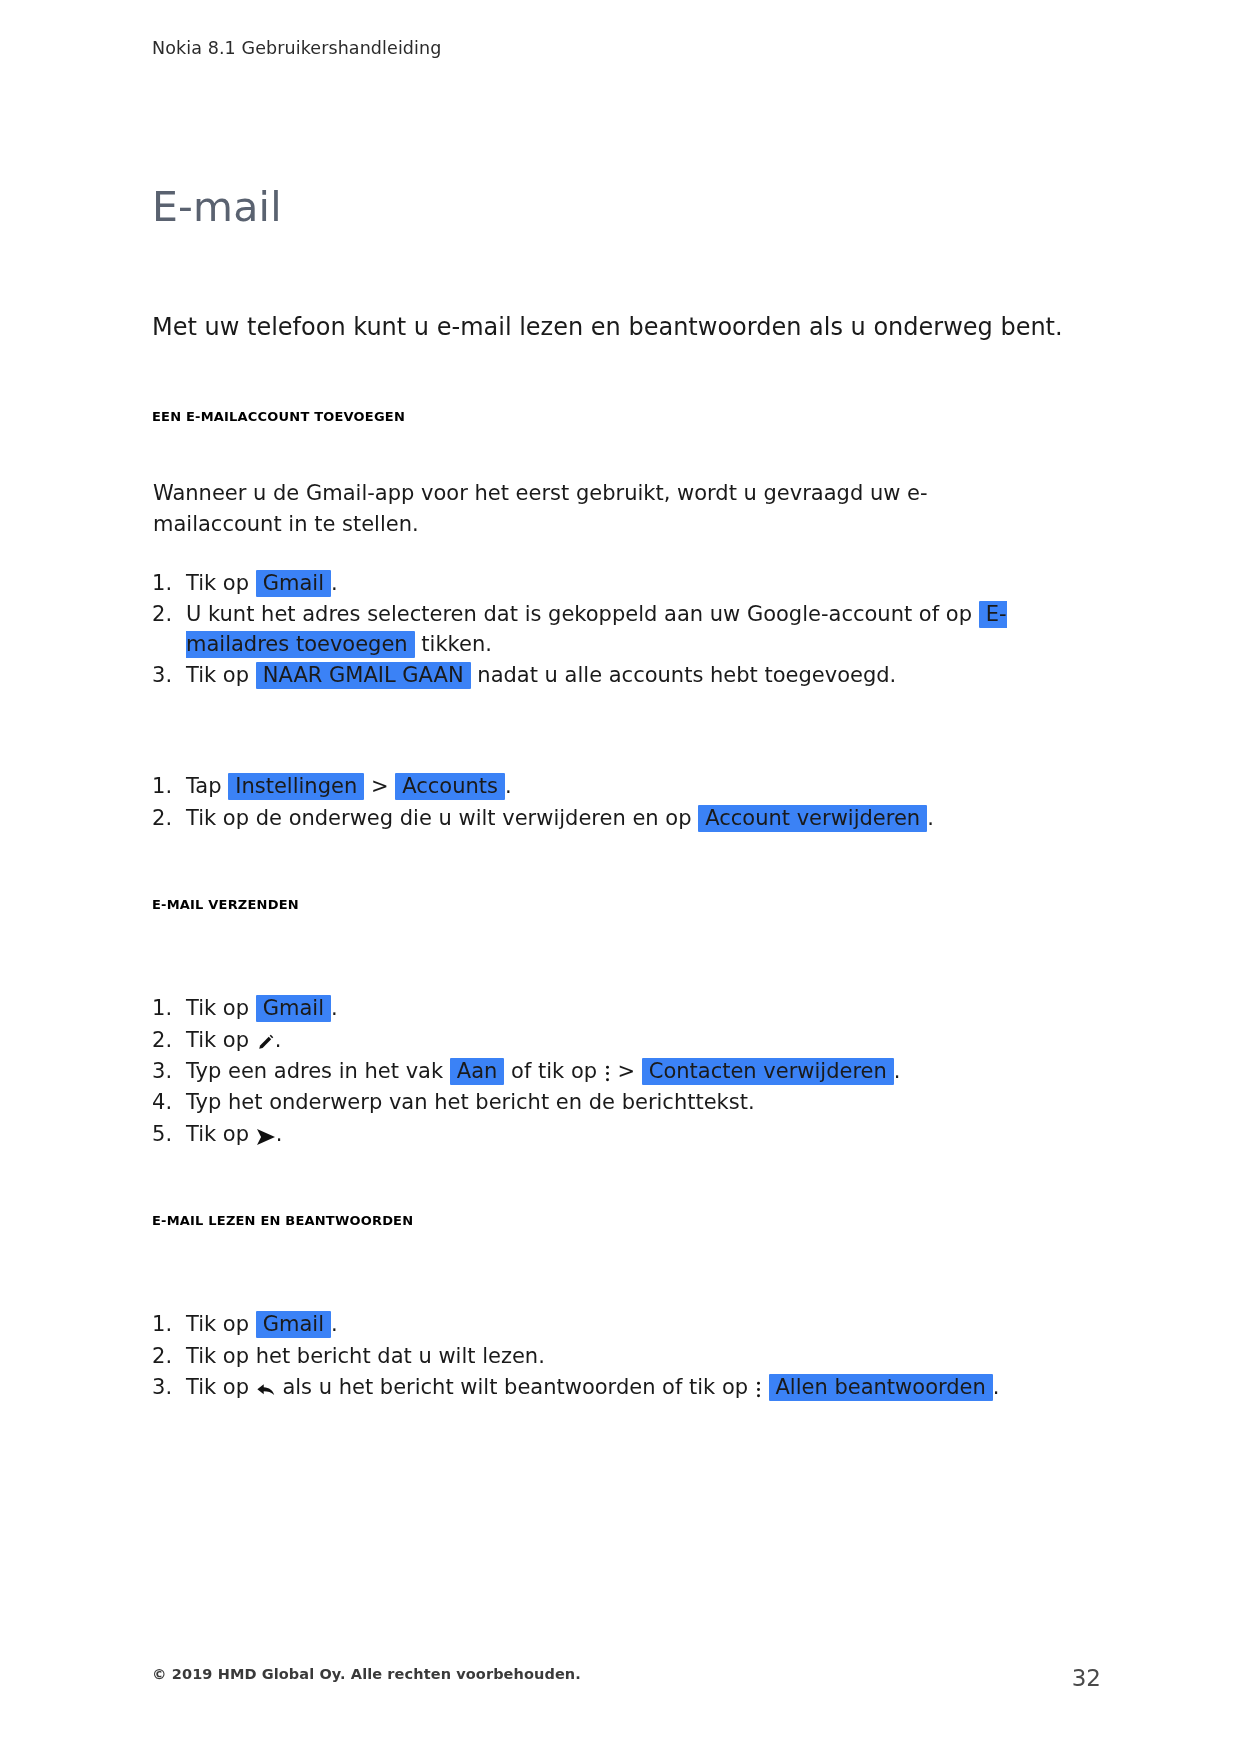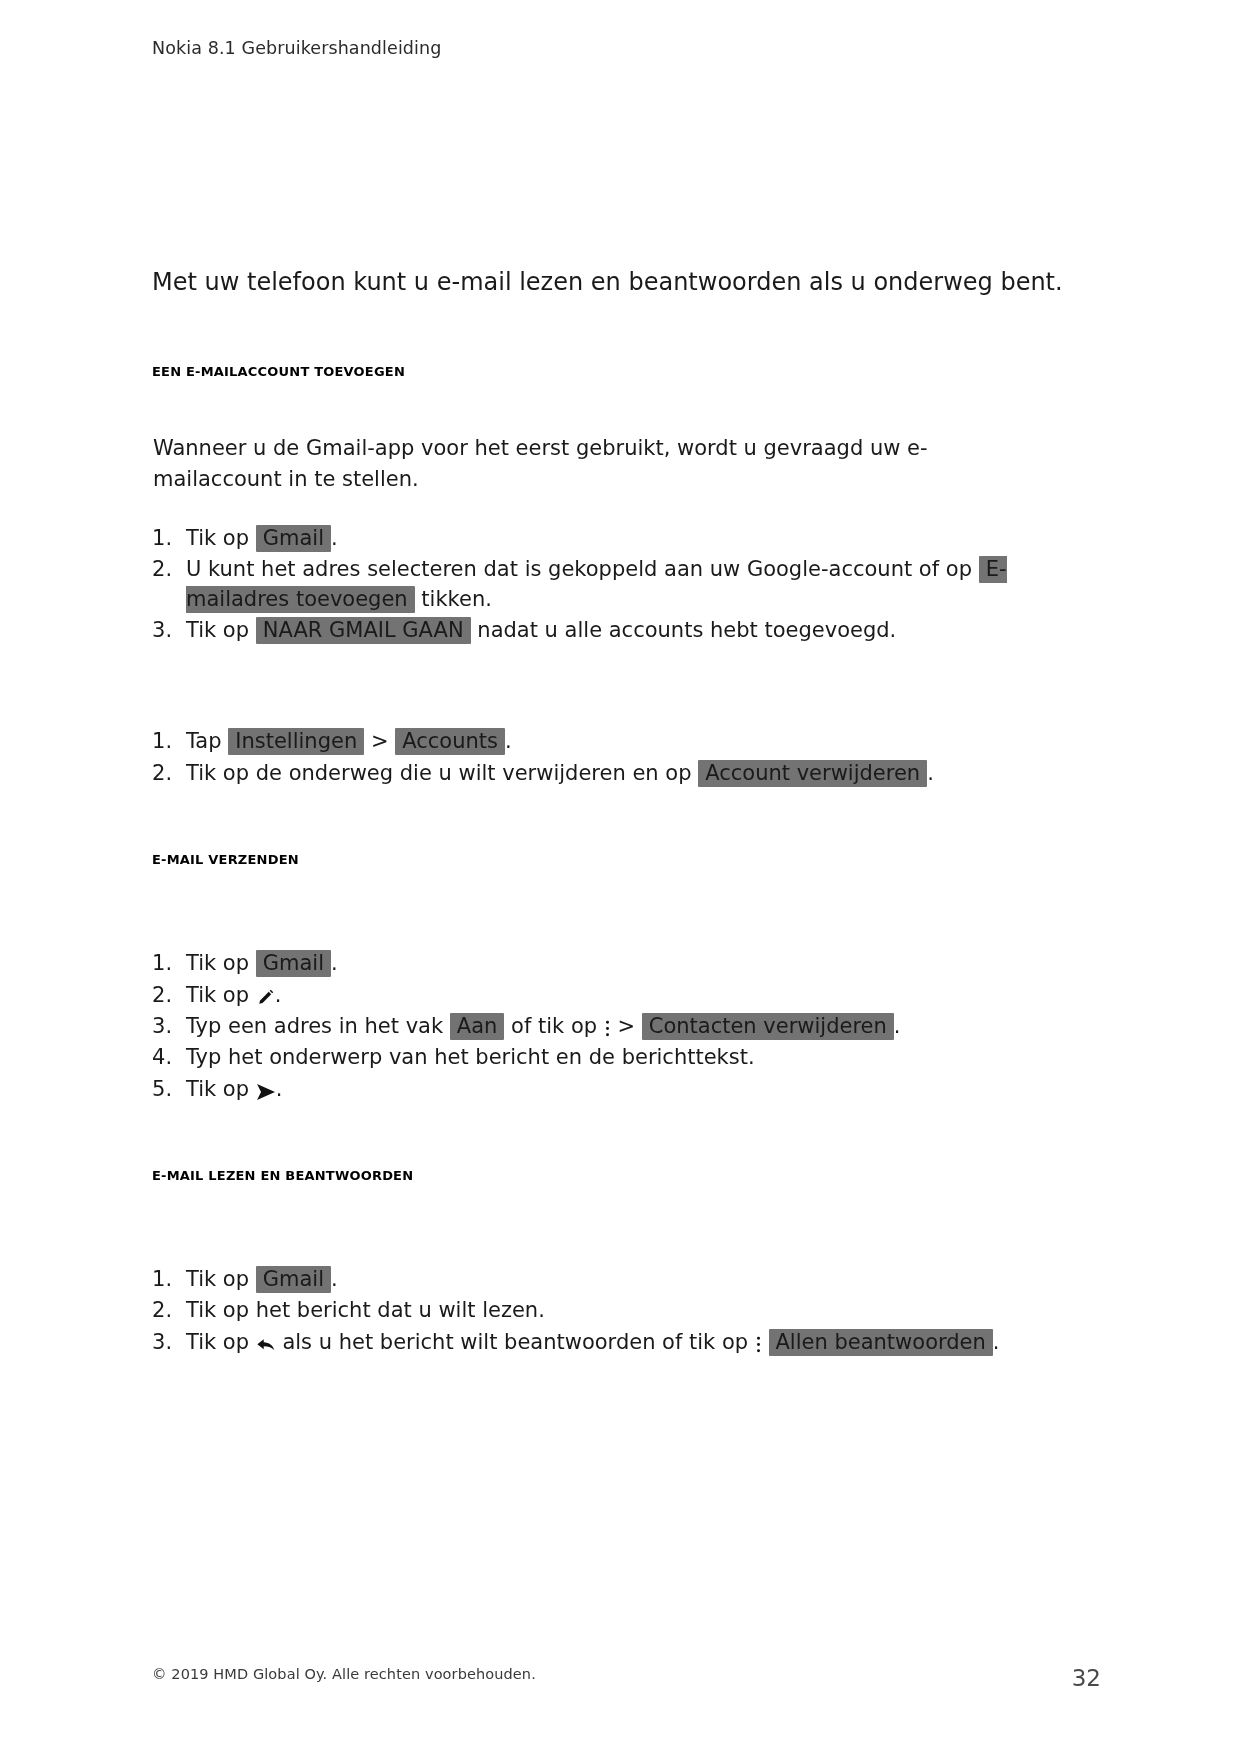--- a/index.html
+++ b/index.html
@@ -88,61 +88,62 @@
   ol.steps > li::before {
     content: counter(step) ".";
     position: absolute;
     left: 0;
     top: 0;
     width: 28px;
     text-align: left;
   }
 
   .ui {
-    background: #737373;
+    background: #3b82f6;
     padding: 1px 7px 2px 7px;
     border-radius: 1px;
     white-space: nowrap;
   }
   .ui.wrapok { white-space: normal; }
 
   .glyph {
     display: inline-block;
     vertical-align: -2px;
     line-height: 1;
   }
 
   svg.ico { display: inline-block; vertical-align: -3px; }
 
   .footer-left {
     position: absolute;
     left: 152px;
     bottom: 72px;
     font-size: 14.5px;
-    font-weight: normal;
+    font-weight: bold;
     color: #3a3a3a;
     letter-spacing: 0.1px;
   }
   .footer-page {
     position: absolute;
     right: 140px;
     bottom: 63px;
     font-size: 23px;
     color: #4a4a4a;
   }
 </style>
 </head>
 <body>
 
 <div class="page">
 
   <div class="running-header">Nokia 8.1 Gebruikershandleiding</div>
 
   <div class="content">
 
+    <h1 class="page-title">E-mail</h1>
 
     <p class="intro">Met uw telefoon kunt u e-mail lezen en beantwoorden als u onderweg bent.</p>
 
     <h2 class="section-head">EEN E-MAILACCOUNT TOEVOEGEN</h2>
     <p class="body-text">Wanneer u de Gmail-app voor het eerst gebruikt, wordt u gevraagd uw e-mailaccount in te stellen.</p>
     <ol class="steps">
       <li>
         <span>Tik op</span>
         <span class="ui">Gmail</span><span>.</span>
       </li>

